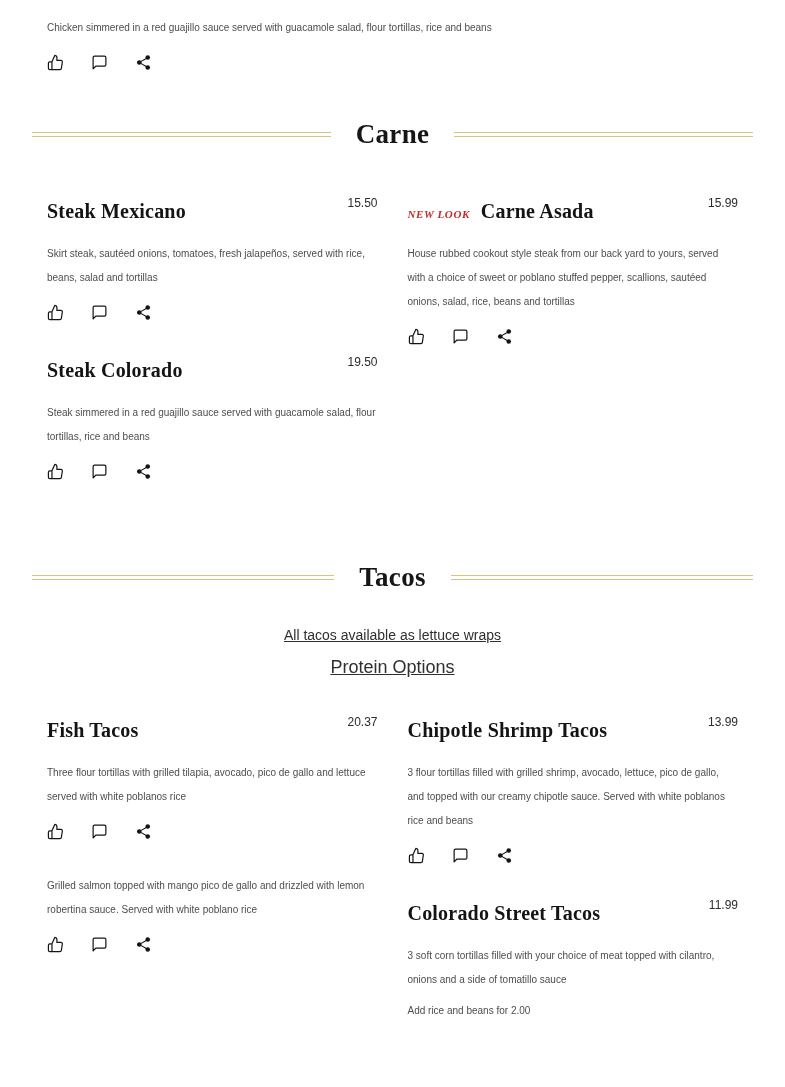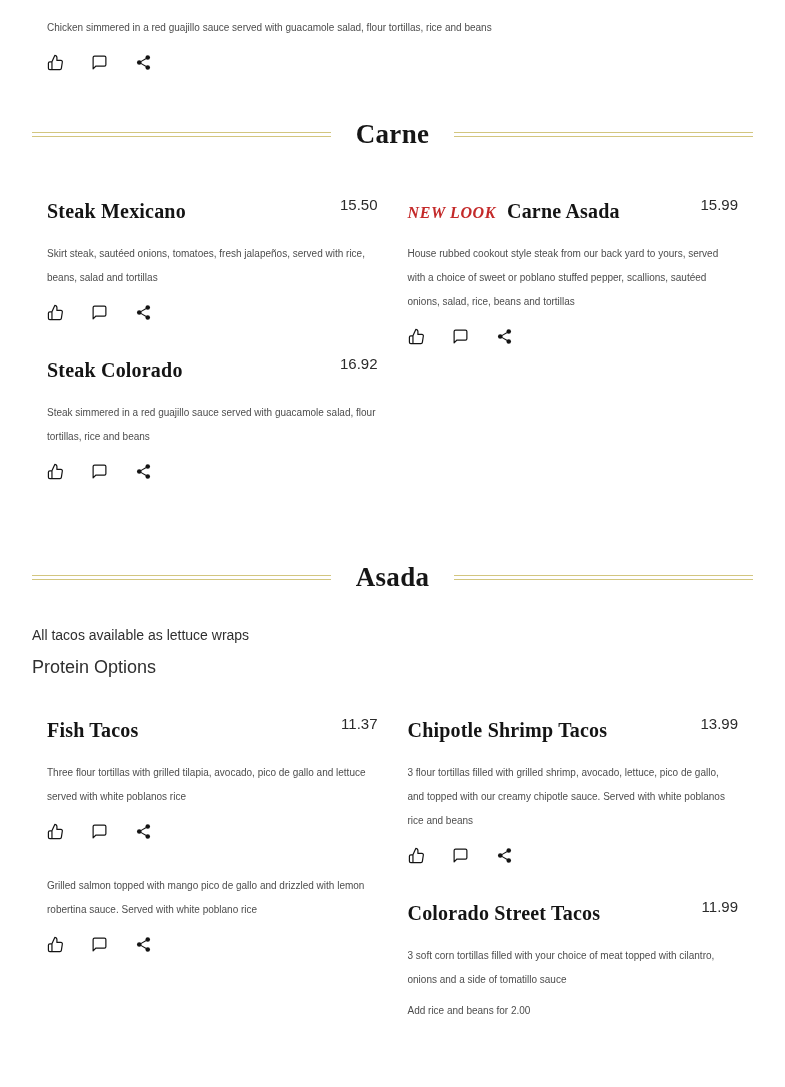--- a/index.html
+++ b/index.html
@@ -44,41 +44,41 @@
     display: flex; justify-content: space-between; align-items: flex-start;
     margin-bottom: 16px;
     gap: 35px;
   }
   .name-wrap { display: flex; align-items: baseline; gap: 11px; min-width: 0; }
   .item-name {
     font-family: "Liberation Serif", serif;
     font-size: 20px; font-weight: 700; color: #141414; line-height: 30px;
     letter-spacing: 0.2px;
   }
-  .item-price { font-size: 15px; color: #2b2b2b; white-space: nowrap; padding-left: 10px; }
+  .item-price { font-size: 12px; color: #2b2b2b; white-space: nowrap; padding-left: 10px; }
   .new-look {
     font-family: "Liberation Serif", serif;
     font-style: italic; font-weight: 700;
-    color: #c42a2a; font-size: 16px; letter-spacing: 0.6px; white-space: nowrap;
+    color: #c42a2a; font-size: 11px; letter-spacing: 0.6px; white-space: nowrap;
   }
   .addon { margin-top: 7px; }
 
   
   .actions { display: flex; gap: 27px; margin-top: 14px; align-items: center; }
   .action { background: none; border: none; padding: 0; cursor: pointer; width: 17px; height: 17px; }
   .ic {
     width: 17px; height: 17px; display: block;
     fill: none; stroke: #141414; stroke-width: 1.7;
     stroke-linecap: round; stroke-linejoin: round;
   }
   .ic.share circle { fill: #141414; stroke: none; }
   .ic.share .ln { stroke: #141414; stroke-width: 1.6; fill: none; }
 
   
-  .centered { text-align: left; }
+  .centered { text-align: center; text-decoration: underline; }
   .tacos-note { margin-top: 30px; font-size: 14px; line-height: 24px; color: #2f2f2f; }
   .protein { margin-top: 8px; font-size: 18px; line-height: 24px; color: #2f2f2f; }
 </style>
 </head>
 <body>
 
 <div class="page">
 
   <div class="top-item">
     <p class="desc">Chicken simmered in a red guajillo sauce served with guacamole salad, flour tortillas, rice and beans</p>
@@ -137,21 +137,21 @@
                 <circle cx="18" cy="19" r="3.2"></circle>
                 <path class="ln" d="M8.8 13.6l6.4 3.7M15.2 6.7l-6.4 3.7"></path>
               </svg>
           </button>
         </div>
       </div>
 
       <div class="menu-item">
         <div class="item-head">
           <h3 class="item-name">Steak Colorado</h3>
-          <span class="item-price">16.92</span>
+          <span class="item-price">19.50</span>
         </div>
         <p class="desc">Steak simmered in a red guajillo sauce served with guacamole salad, flour tortillas, rice and beans</p>
         <div class="actions">
           <button class="action">
             <svg class="ic" viewBox="0 0 24 24">
                 <path d="M14 9V5a3 3 0 0 0-3-3l-4 9v11h11.28a2 2 0 0 0 2-1.7l1.38-9a2 2 0 0 0-2-2.3zM7 22H4a2 2 0 0 1-2-2v-7a2 2 0 0 1 2-2h3"></path>
               </svg>
           </button>
           <button class="action">
             <svg class="ic" viewBox="0 0 24 24">
@@ -201,36 +201,36 @@
               </svg>
           </button>
         </div>
       </div>
 
     </div>
   </div>
 
   <div class="section-header">
     <span class="rule"></span>
-    <h2 class="section-title">Asada</h2>
+    <h2 class="section-title">Tacos</h2>
     <span class="rule"></span>
   </div>
 
   <p class="tacos-note centered">All tacos available as lettuce wraps</p>
   <div class="protein centered">
     <div>Protein Options</div>
   </div>
 
   <div class="columns tacos-cols">
     <div class="col">
 
       <div class="menu-item">
         <div class="item-head">
           <h3 class="item-name">Fish Tacos</h3>
-          <span class="item-price">11.37</span>
+          <span class="item-price">20.37</span>
         </div>
         <p class="desc">Three flour tortillas with grilled tilapia, avocado, pico de gallo and lettuce served with white poblanos rice</p>
         <div class="actions">
           <button class="action">
             <svg class="ic" viewBox="0 0 24 24">
                 <path d="M14 9V5a3 3 0 0 0-3-3l-4 9v11h11.28a2 2 0 0 0 2-1.7l1.38-9a2 2 0 0 0-2-2.3zM7 22H4a2 2 0 0 1-2-2v-7a2 2 0 0 1 2-2h3"></path>
               </svg>
           </button>
           <button class="action">
             <svg class="ic" viewBox="0 0 24 24">

